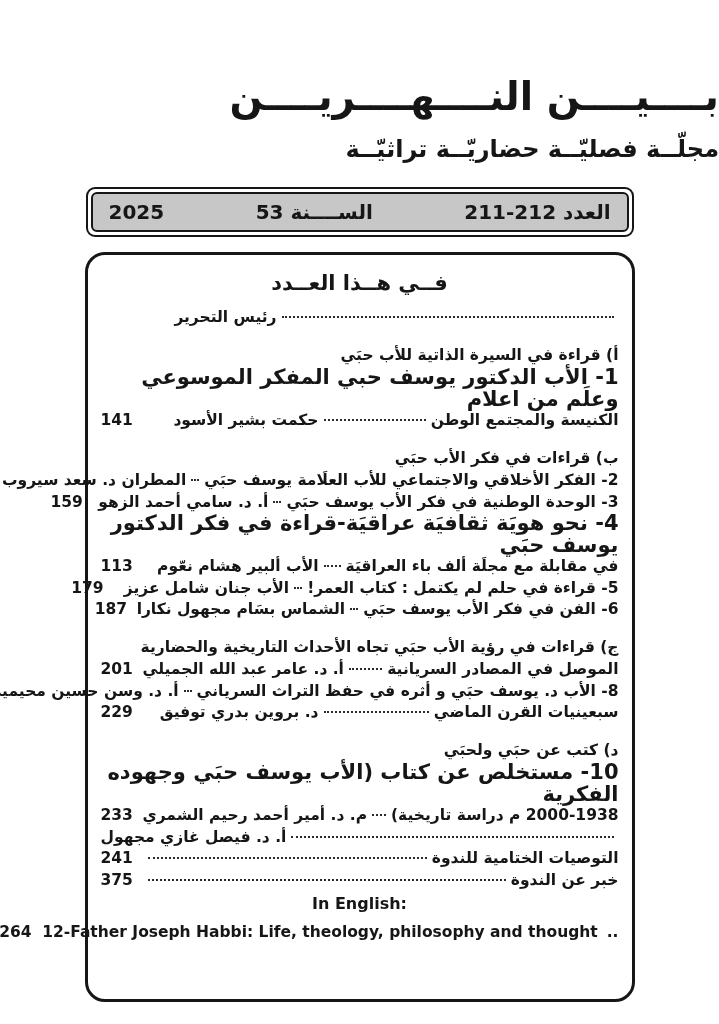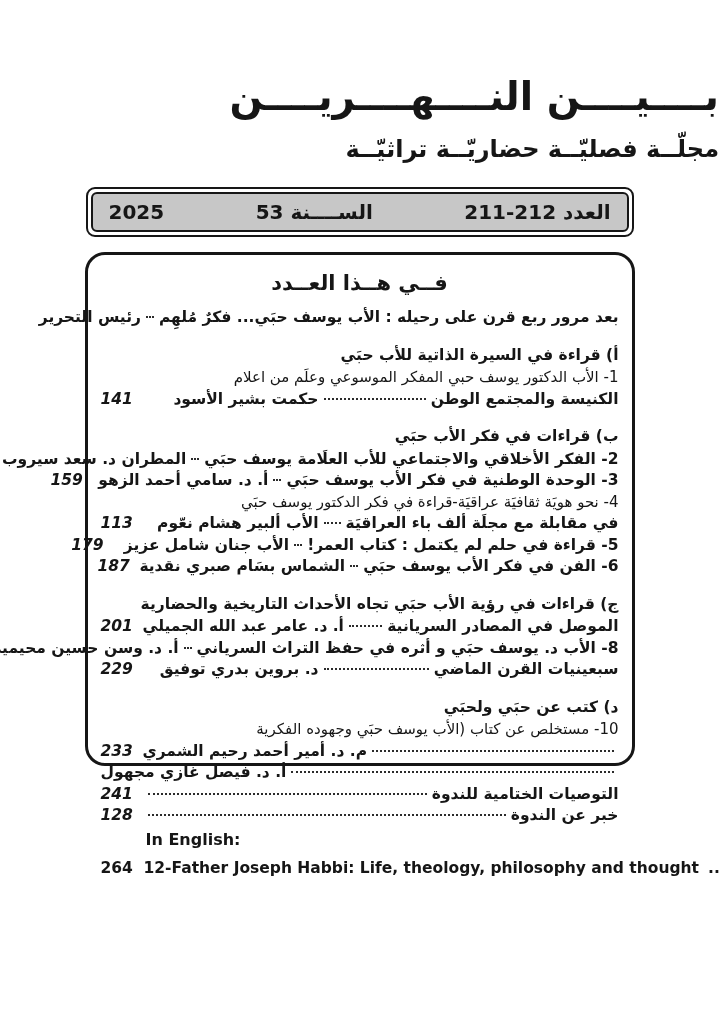--- a/index.html
+++ b/index.html
@@ -15,36 +15,36 @@
     margin:24px auto 0;width:548px;box-sizing:border-box;
     border:2px solid #161616;border-radius:9px;padding:3px;
   }
   .bar-inner{
     background:#c7c7c7;border:2px solid #161616;border-radius:6px;
     direction:rtl;display:flex;justify-content:space-between;align-items:center;
     padding:6px 16px;font-size:20px;font-weight:bold;
   }
 
   .issue-box{
-    margin:15px auto 0;width:550px;height:514px;box-sizing:border-box;
+    margin:15px auto 0;width:550px;height:750px;box-sizing:border-box;
     border:3px solid #161616;border-radius:20px;
     padding:12px 13px 0;direction:rtl;
   }
   .box-heading{text-align:center;font-size:21px;font-weight:bold;margin:4px 0 12px;}
 
   .row{display:flex;align-items:baseline;font-size:15.5px;font-weight:bold;line-height:21.5px;}
   .ttl{white-space:nowrap;}
   .leader{flex:1;border-bottom:2px dotted #2b2b2b;margin:0 5px;position:relative;top:-4px;min-width:8px;}
   .auth{flex:0 0 176px;text-align:right;white-space:nowrap;}
-  .pg{flex:0 0 42px;text-align:left;font-style:italic;}
+  .pg{flex:0 0 42px;text-align:left;}
   .section{font-size:15.5px;font-weight:bold;line-height:21.5px;margin:16px 0 1px;}
-  .contline{font-size:15px;font-weight:normal;line-height:21.5px;}
+  .contline{font-size:21px;font-weight:bold;line-height:21.5px;}
 
-  .in-english{direction:ltr;text-align:left;font-size:16px;font-weight:bold;margin:3px 45px 10px;}
-  .eng-row{direction:ltr;display:flex;align-items:baseline;gap:9px;font-size:15.5px;font-weight:bold;}
+  .in-english{direction:ltr;text-align:center;font-size:16px;font-weight:bold;margin:3px 45px 10px;}
+  .eng-row{direction:ltr;display:flex;align-items:baseline;gap:9px;font-size:15.5px;font-weight:bold;justify-content:flex-end;}
   .eng-page{flex:0 0 34px;}
   .eng-title{white-space:nowrap;}
 </style>
 </head>
 <body>
 
 <div class="masthead">
   <div class="m-title">بــــيــــن النــــهــــريــــن</div>
   <div class="m-sub">مجلّــة فصليّــة حضاريّــة تراثيّــة</div>
 </div>
@@ -54,21 +54,20 @@
     <span>العدد 212-211</span>
     <span>الســــنة 53</span>
     <span>2025</span>
   </div>
 </div>
 
 <div class="issue-box">
   <div class="box-heading">فــي هــذا العــدد</div>
 
   <div class="row">
-    <span class="ttl">بعد مرور ربع قرن على رحيله : الأب يوسف حبَي... فكرٌ مُلهِم</span>
     <span class="leader"></span>
     <span class="auth">رئيس التحرير</span>
 
   </div>
 
   <div class="section">أ) قراءة في  السيرة الذاتية للأب حبَي</div>
 
   <div class="contline">1- الأب الدكتور يوسف حبي المفكر الموسوعي وعلَم من اعلام</div>
   <div class="row">
     <span class="ttl">الكنيسة والمجتمع الوطن</span>
@@ -104,21 +103,21 @@
   <div class="row">
     <span class="ttl">5- قراءة في حلم لم يكتمل : كتاب العمر!</span>
     <span class="leader"></span>
     <span class="auth">الأب جنان شامل عزيز</span>
     <span class="pg">179</span>
   </div>
 
   <div class="row">
     <span class="ttl">6- الفن في فكر الأب يوسف حبَي</span>
     <span class="leader"></span>
-    <span class="auth">الشماس بسَام صبري نقدية</span>
+    <span class="auth">الشماس بسَام مجهول نكارا</span>
     <span class="pg">187</span>
   </div>
 
   <div class="section">ج) قراءات في رؤية الأب حبَي تجاه الأحداث التاريخية والحضارية</div>
 
   <div class="row">
     <span class="ttl">الموصل في المصادر السريانية</span>
     <span class="leader"></span>
     <span class="auth">أ. د. عامر عبد الله الجميلي</span>
     <span class="pg">201</span>
@@ -135,41 +134,42 @@
     <span class="ttl">سبعينيات القرن الماضي</span>
     <span class="leader"></span>
     <span class="auth">د. بروين بدري توفيق</span>
     <span class="pg">229</span>
   </div>
 
   <div class="section">د) كتب عن حبَي ولحبَي</div>
 
   <div class="contline">10- مستخلص عن كتاب (الأب يوسف حبَي وجهوده الفكرية</div>
   <div class="row">
+    <span class="ttl">2000-1938 م دراسة تاريخية)</span>
     <span class="leader"></span>
     <span class="auth">م. د. أمير أحمد رحيم الشمري</span>
     <span class="pg">233</span>
   </div>
 
   <div class="row">
     <span class="leader"></span>
     <span class="auth">أ. د. فيصل غازي مجهول</span>
 
   </div>
 
   <div class="row">
     <span class="ttl">التوصيات الختامية للندوة</span>
     <span class="leader"></span>
     <span class="pg">241</span>
   </div>
 
   <div class="row">
     <span class="ttl">خبر عن الندوة</span>
     <span class="leader"></span>
-    <span class="pg">128</span>
+    <span class="pg">375</span>
   </div>
 
   <div class="in-english">In English:</div>
 
   <div class="eng-row">
     <span class="eng-page">264</span>
     <span class="eng-title">12-Father Joseph Habbi: Life, theology, philosophy and thought</span>
     <span>..</span>
 
   </div>

